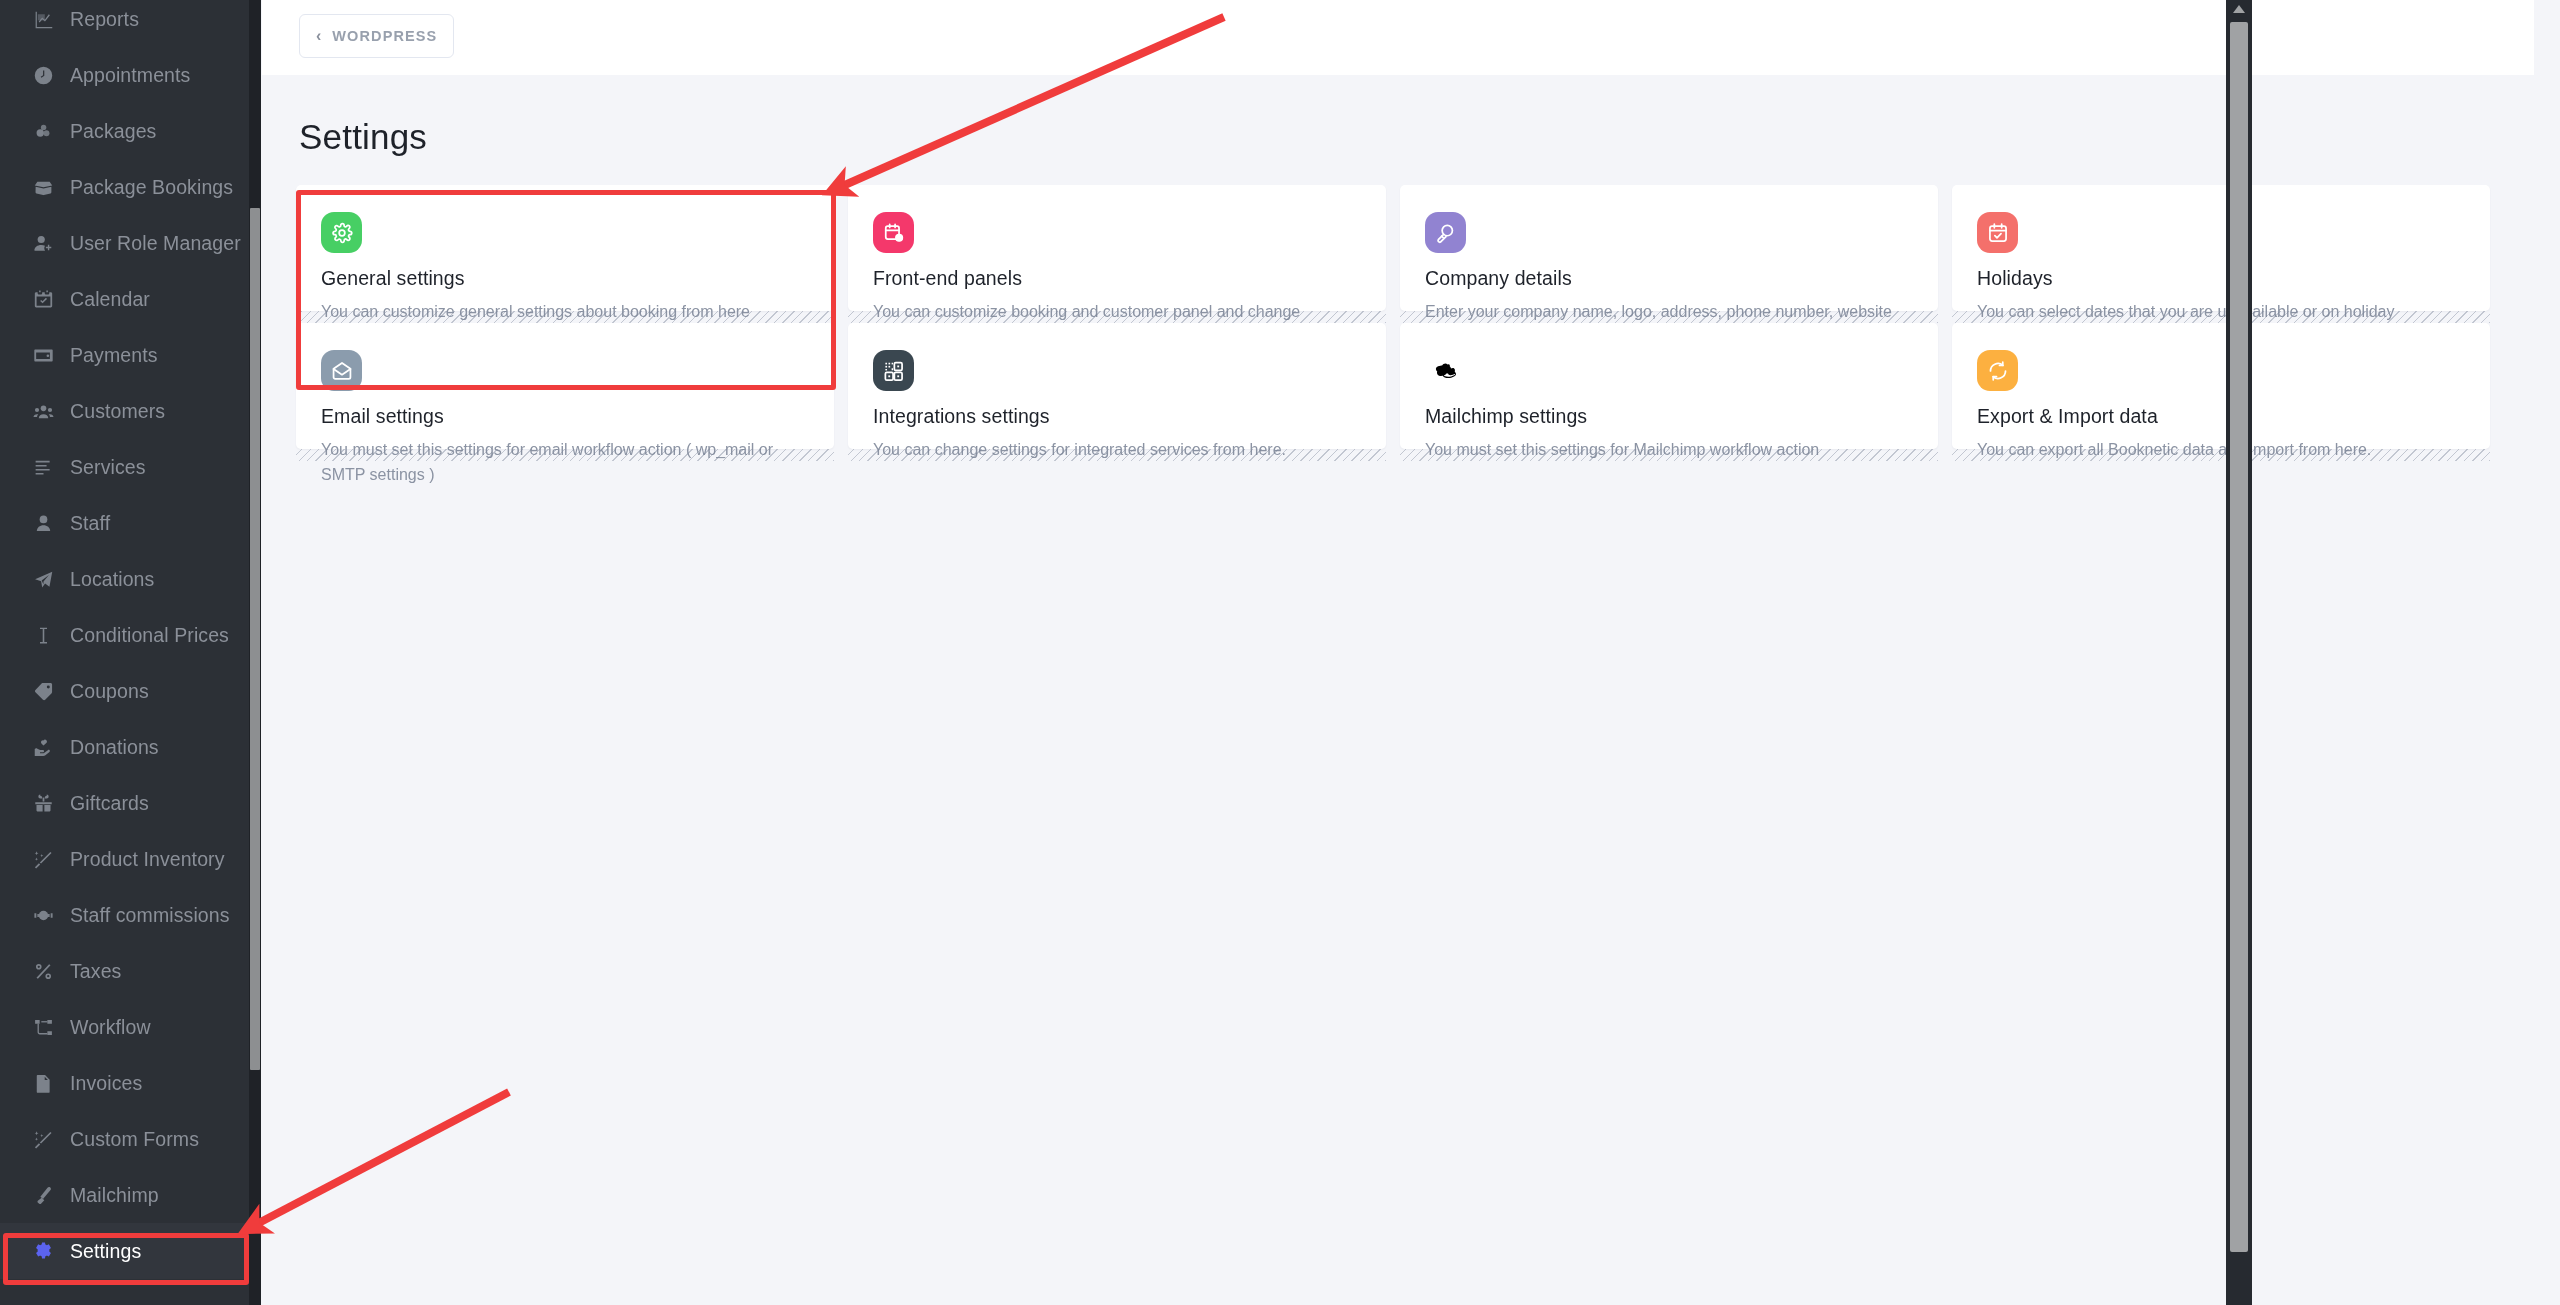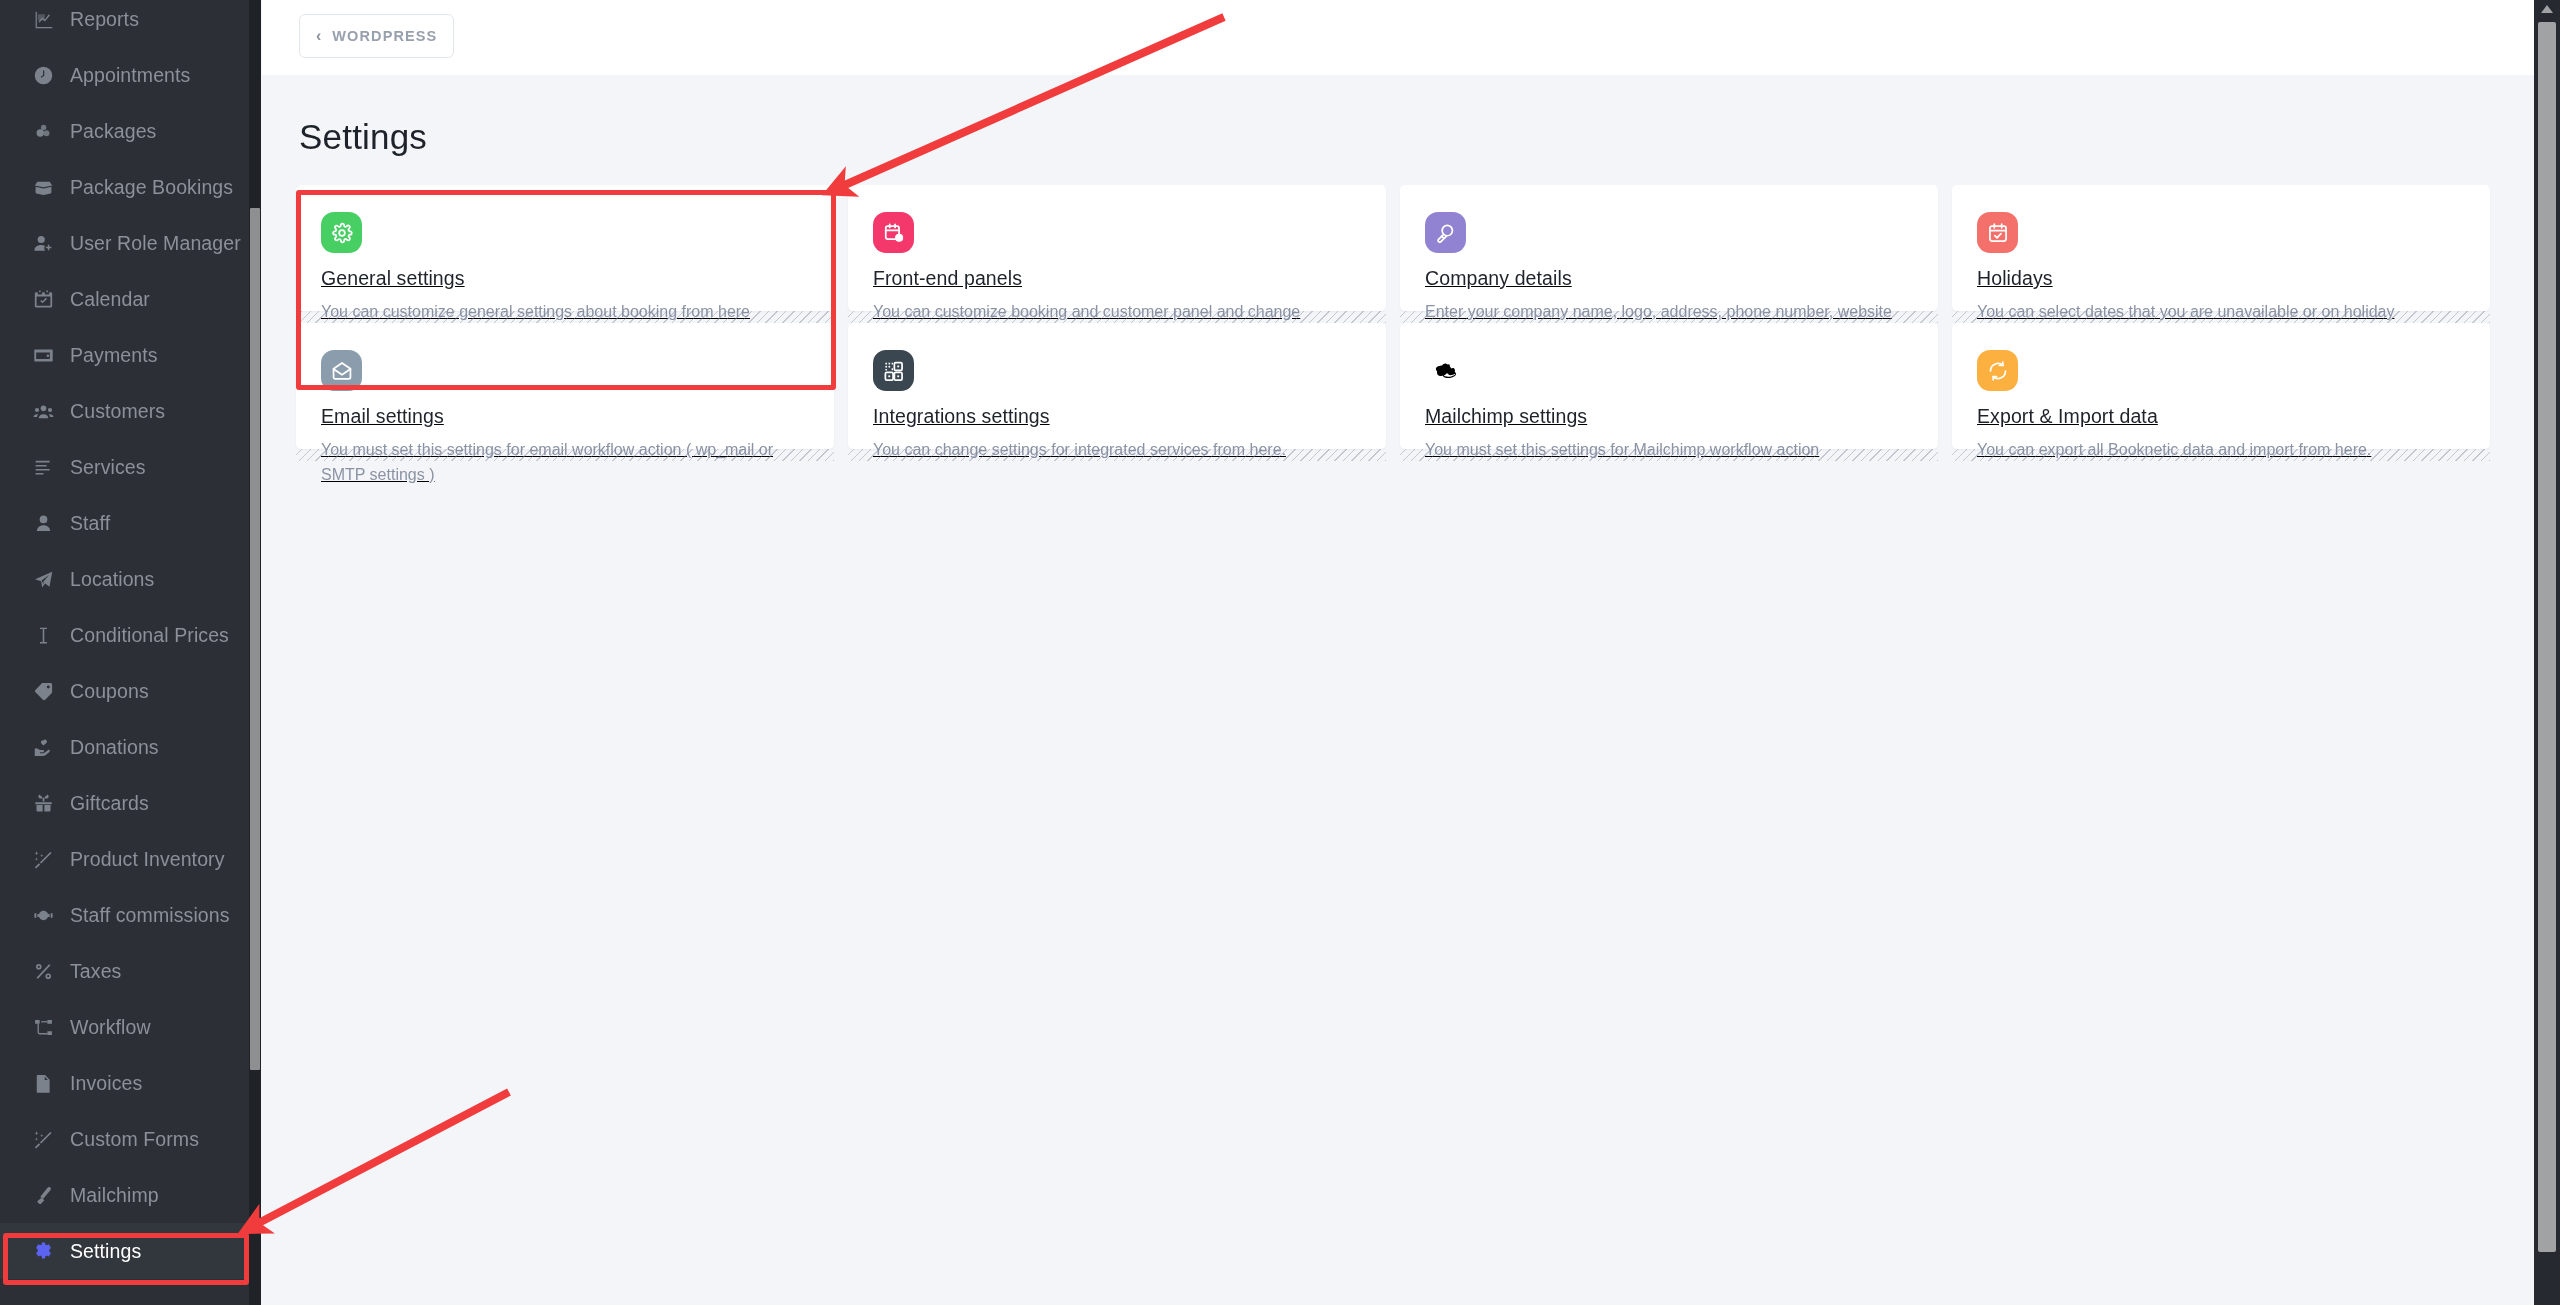--- a/index.html
+++ b/index.html
@@ -3,21 +3,21 @@
 <meta charset="utf-8">
 <style>
   * { box-sizing: border-box; margin: 0; padding: 0; }
   html, body {
     width: 2560px; height: 1305px;
     overflow: hidden;
     font-family: "Liberation Sans", sans-serif;
     background: #f4f5f9;
   }
 
-  #app { position: relative; width: 2560px; height: 1305px; }
+  #app { position: relative; width: 2252px; height: 1305px; }
 
   
   #sidebar {
     position: absolute; left: 0; top: 0;
     width: 250px; height: 1305px;
     background: #2c3036;
     overflow: hidden;
   }
   .nav-list { position: absolute; left: 0; top: -9px; width: 250px; }
   .nav-item {
@@ -124,21 +124,20 @@
     letter-spacing: .2px;
   }
 
   #card-grid {
     position: absolute; left: 34px; top: 110px;
     width: 2200px;
     display: grid;
     grid-template-columns: repeat(4, 538px);
     column-gap: 14px;
     row-gap: 12px;
-    text-decoration: underline;
   }
   .card {
     position: relative;
     width: 538px; height: 126px;
     background: #ffffff;
     border-radius: 5px;
     padding: 27px 25px 0 25px;
     cursor: pointer;
     box-shadow: 0 1px 2px rgba(30,40,70,.05);
   }

